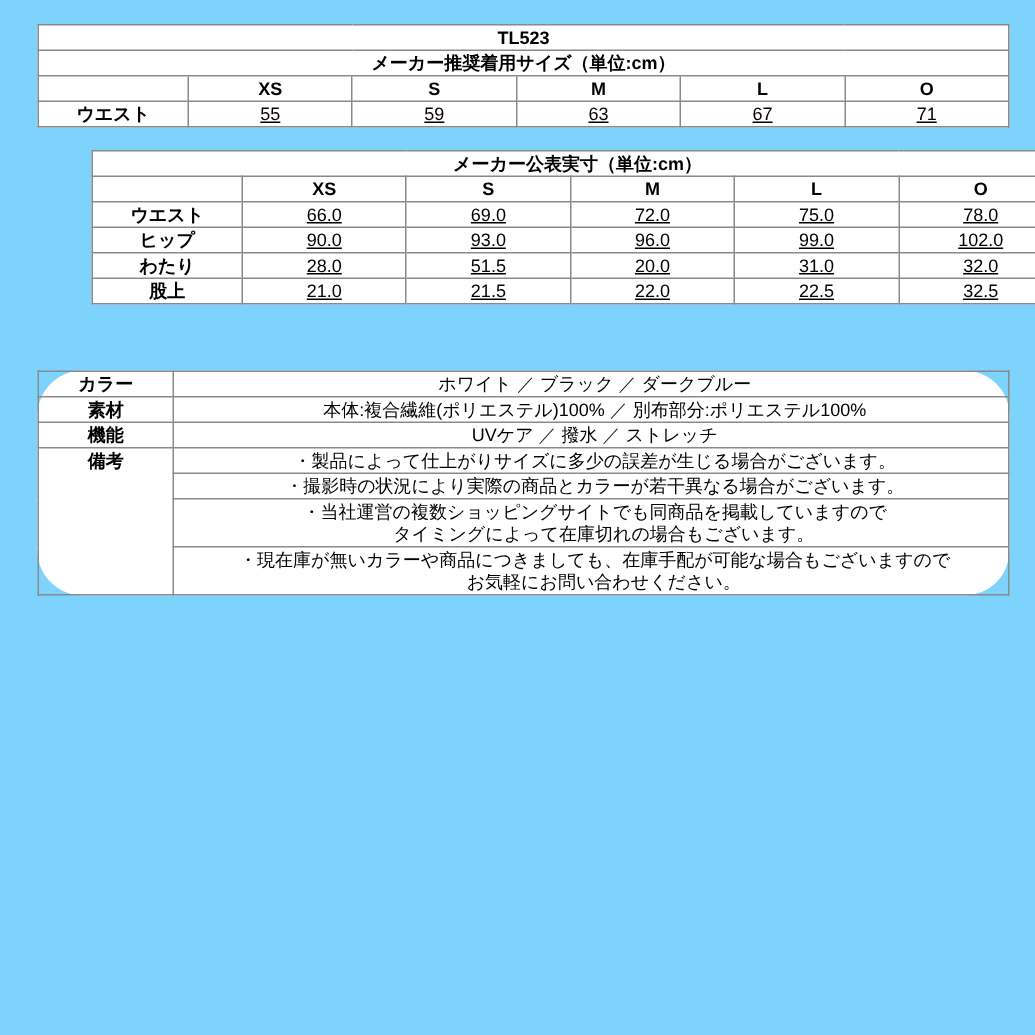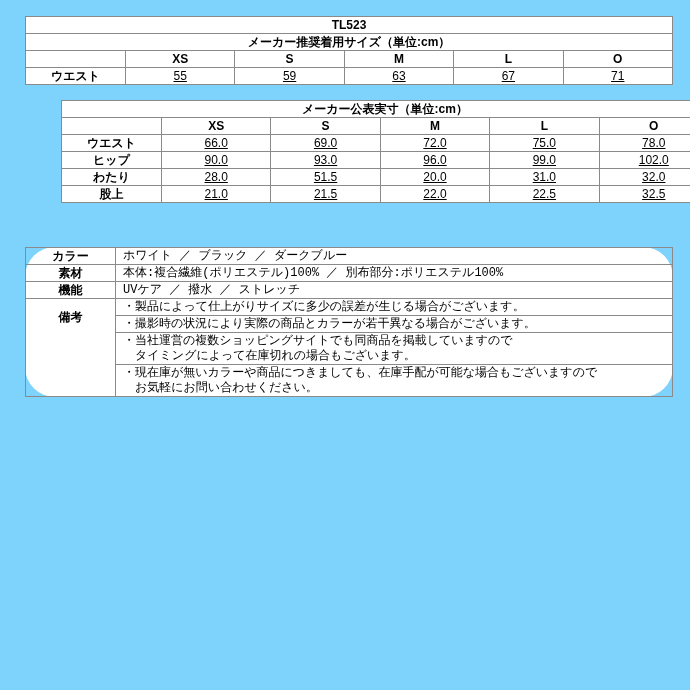--- a/index.html
+++ b/index.html
@@ -32,22 +32,22 @@
   th { font-weight: bold; text-align: center; }
   td.num { text-align: center; font-weight: normal; text-decoration: underline; }
 
   #tbl-recommended { top: 16px; }
   #tbl-actual      { top: 100px; margin-left: 36px; }
   #tbl-details     { top: 247px; border-radius: 30px; }
 
   .col-label { width: 100px; }
 
   #tbl-details .col-dlabel { width: 90px; }
-  #tbl-details td.val { text-align: left; padding-left: 7px; font-weight: normal; font-family: Liberation Mono, monospace; }
-  #tbl-details th.notes-label { vertical-align: top; padding-top: 11px; }
+  #tbl-details td.val { text-align: center; padding-left: 7px; font-weight: normal; }
+  #tbl-details th.notes-label { vertical-align: top; padding-top: 1px; }
   #tbl-details td.note { vertical-align: top; padding-top: 1px; white-space: normal; }
   #tbl-details tr.tall td { height: 31px; }
   .note-line2 { padding-left: 12px; }
 </style>
 </head>
 <body>
 
 <div class="page">
 
   <table id="tbl-recommended">

